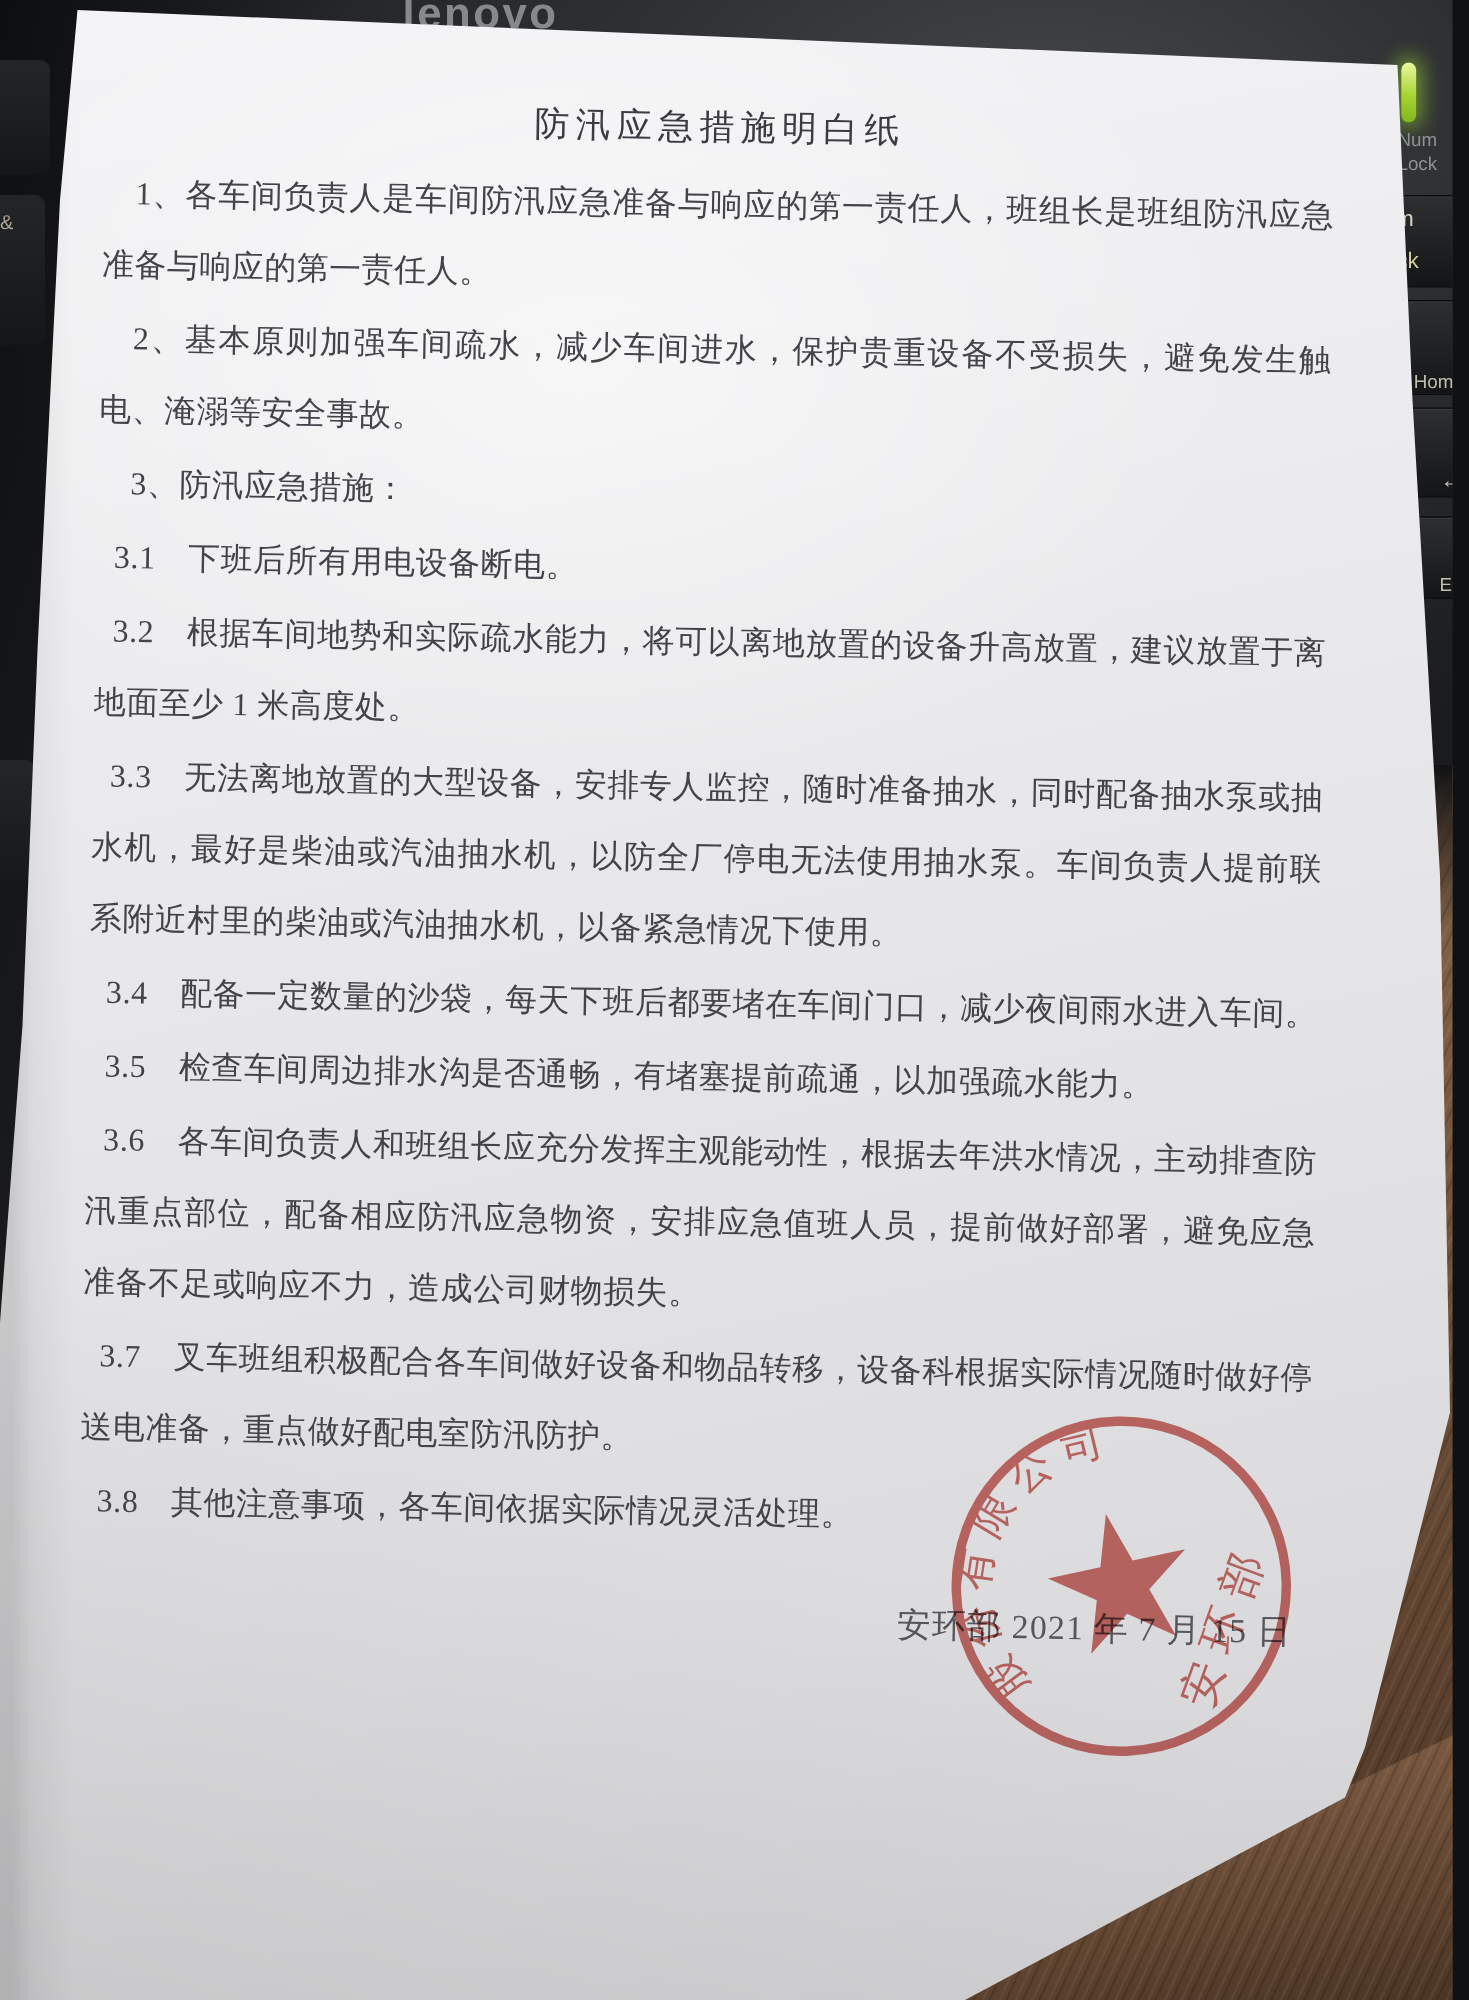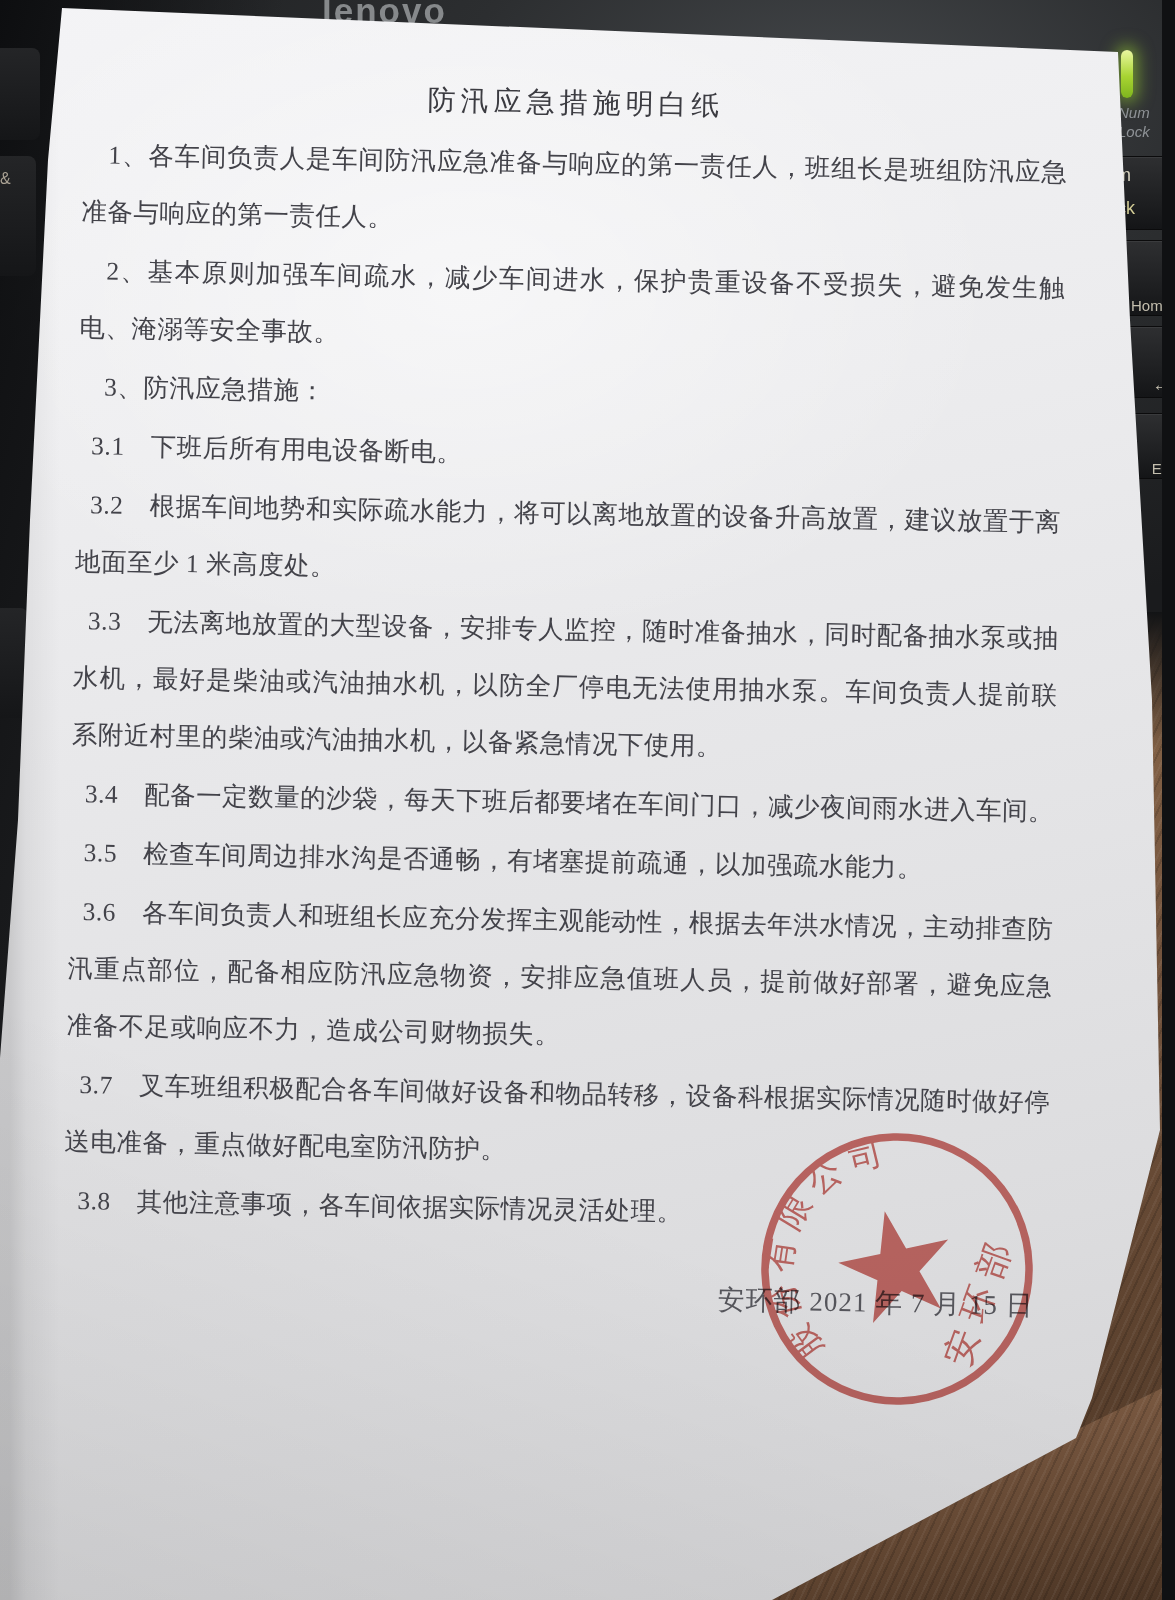--- a/index.html
+++ b/index.html
@@ -8,21 +8,21 @@
     background:
       linear-gradient(105deg,#0d0e10 0%, rgba(13,14,16,0) 18%),
       radial-gradient(950px 520px at 72% 6%, #44474a 0%, #2c2e30 40%, #1a1b1d 100%);}
   
   .logo{position:absolute;left:322px;top:-9px;font-family:"Liberation Sans",sans-serif;
     font-weight:bold;font-size:35px;letter-spacing:2px;color:#86898b;}
   .led{position:absolute;left:1121px;top:50px;width:12px;height:48px;border-radius:6px;
     background:linear-gradient(180deg,#eaf7a0,#a8d432 55%,#7fb51e);
     box-shadow:0 0 16px 5px rgba(160,220,50,.55);}
   .bezel-label{position:absolute;left:1118px;top:104px;width:52px;font-family:"Liberation Sans",sans-serif;
-    font-size:15px;line-height:1.25;color:#8e9296;font-style:italic;}
+    font-size:15px;line-height:1.25;color:#8e9296;}
   .key{position:absolute;border-radius:9px;border:1px solid #0b0b0c;
     background:linear-gradient(180deg,#2e2f31,#1c1d1f 70%,#141517);
     box-shadow:inset 0 1px 0 rgba(255,255,255,.06);
     font-family:"Liberation Sans",sans-serif;color:#d3cdb2;}
   .key .pri{position:absolute;left:10px;top:4px;font-size:26px;color:#d9d4c0;}
   .key .sec{position:absolute;right:8px;bottom:1px;font-size:15px;color:#c3beae;}
   .key-numlock{left:1082px;top:156px;width:96px;height:72px;}
   .key-numlock .pri{font-size:18px;top:8px;}
   .key-numlock .sec{left:14px;right:auto;bottom:10px;font-size:18px;color:#d3cd96;}
   .key-7{left:1092px;top:240px;width:86px;height:74px;}

